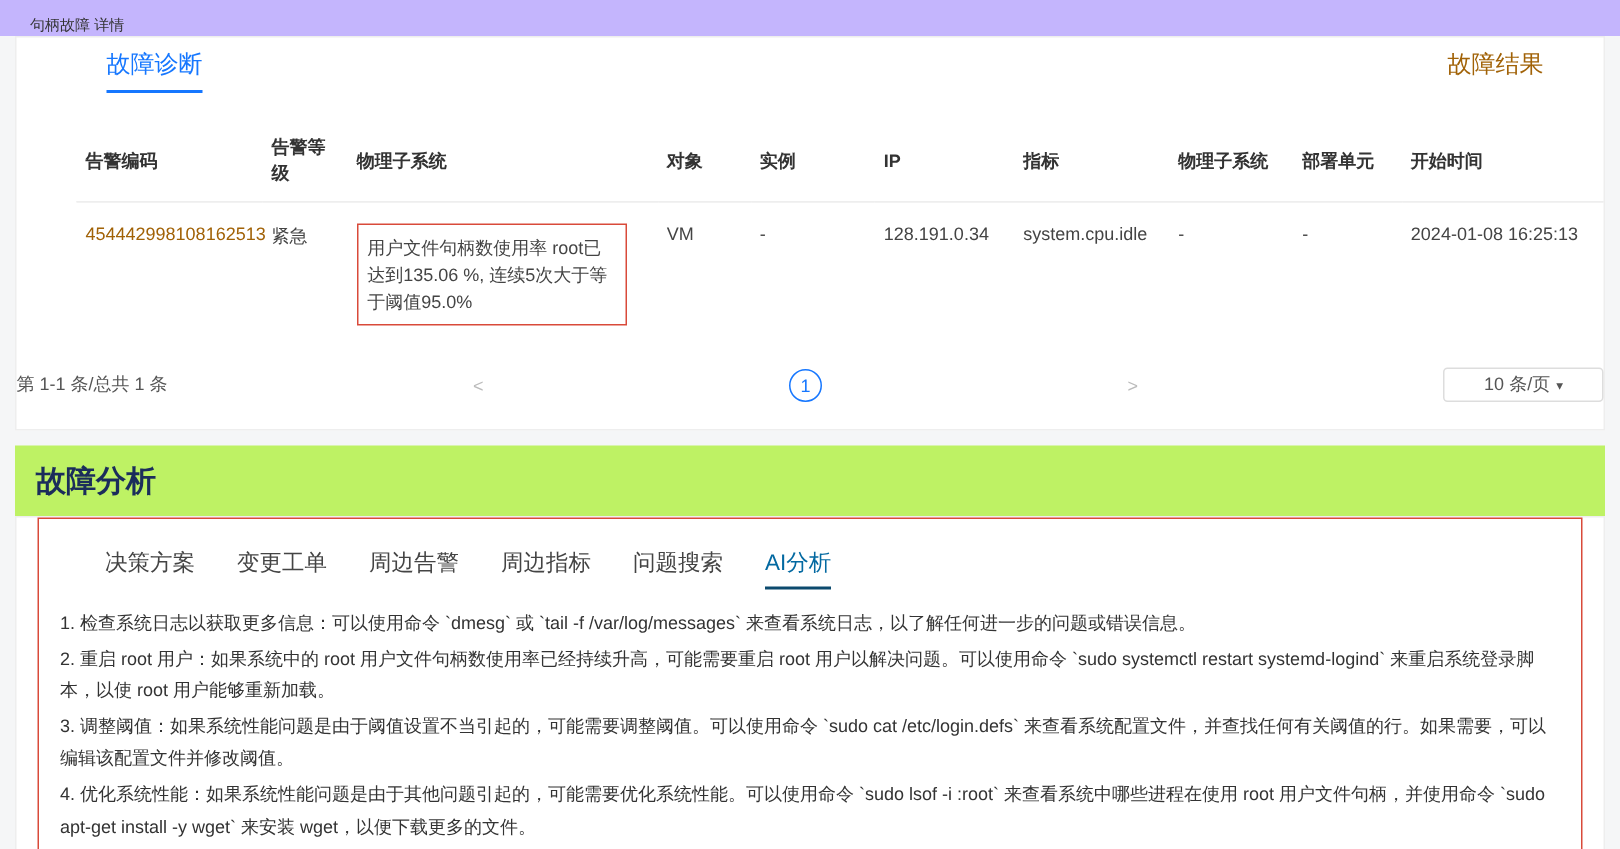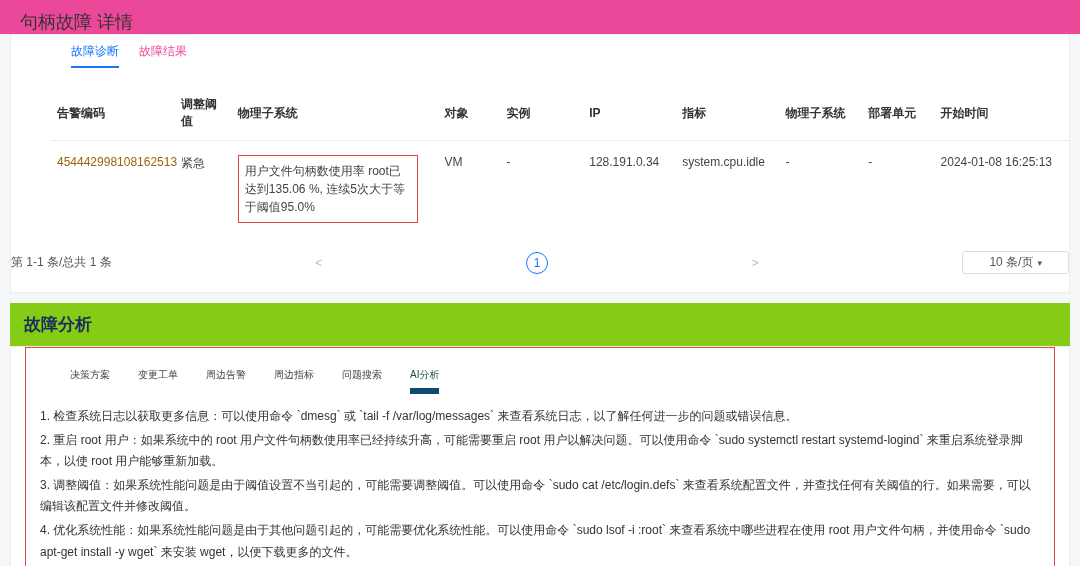--- a/index.html
+++ b/index.html
@@ -1,33 +1,33 @@
 <!DOCTYPE html>
 <html><head>
   <meta charset="utf-8">
   <style>
     * { margin: 0; padding: 0; box-sizing: border-box; }
     body { font-family: -apple-system, "Helvetica Neue", Arial, sans-serif; font-size: 12px; color: #333; background: #f5f6f7; width: 1080px; }
-    .page-header { padding: 10px 20px 0 20px; background: #ec4899; font-size: 18px; color: #333; }
+    .page-header { padding: 10px 20px 0 20px; background: #c4b5fd; font-size: 10px; color: #333; }
     .card { background: #fff; margin: 0 10px 10px 10px; border: 1px solid #eee; }
-    .subtabs { display: flex; gap: 20px; padding: 8px 40px 8px 60px; font-size: 12px; }
-    .subtab { color: #ec4899; cursor: pointer; padding-bottom: 6px; }
+    .subtabs { display: flex; padding: 8px 40px 8px 60px; font-size: 16px; justify-content: space-between; }
+    .subtab { color: #a16207; cursor: pointer; padding-bottom: 6px; }
     .subtab.active { color: #1677ff; border-bottom: 2px solid #1677ff; }
     .tbl { width: calc(100% - 40px); margin: 10px 20px 0 40px; border-collapse: collapse; table-layout: fixed; }
     .tbl th { text-align: left; font-weight: 700; font-size: 12px; color: #333; padding: 10px 6px; border-bottom: 1px solid #eee; }
     .tbl td { font-size: 12px; color: #444; padding: 14px 6px; vertical-align: top; }
     .hl-box { border: 1px solid #d94a3a; padding: 6px; display: inline-block; line-height: 1.5; max-width: 180px; }
     .pager { display: flex; align-items: center; justify-content: space-between; gap: 10px; padding: 14px 0 18px 0; color: #555; }
     .pager-num { width: 22px; height: 22px; border: 1px solid #1677ff; color: #1677ff; border-radius: 50%; display: flex; align-items: center; justify-content: center; }
     .select-box { border: 1px solid #ddd; padding: 2px 26px; border-radius: 3px; }
-    .section-title { padding: 10px 14px; font-size: 17px; font-weight: 700; color: #1b2d5b; background: #84cc16; }
+    .section-title { padding: 10px 14px; font-size: 20px; font-weight: 700; color: #1b2d5b; background: #bef264; }
     .analysis-outer { margin: 0 10px 10px 10px; background: #fff; border: 1px solid #eee; }
-    .analysis-tabs { display: flex; gap: 28px; padding: 10px 50px 6px 50px; font-size: 10px; border-bottom: 1px solid #f0f0f0; text-align: right; }
+    .analysis-tabs { display: flex; gap: 28px; padding: 10px 50px 6px 50px; font-size: 15px; border-bottom: 1px solid #f0f0f0; text-align: right; }
     .analysis-tab { color: #444; cursor: pointer; padding-bottom: 6px; }
-    .analysis-tab.active { color: #14532d; border-bottom: 6px solid #0c4a6e; }
+    .analysis-tab.active { color: #0369a1; border-bottom: 2px solid #0c4a6e; }
     .analysis-body { border: 1px solid #d94a3a; margin: 0 14px 14px 14px; padding: 10px 14px; }
     .analysis-body p { line-height: 1.8; margin: 2px 0; font-size: 12px; }
     .arrow { color: #bbb; cursor: pointer; }
     .chev { font-size: 9px; margin-left: 4px; }
   </style>
 </head>
 <body>
 
 <div class="page-header">句柄故障 详情</div>
 
@@ -46,21 +46,21 @@
         <col style="width:80px">
         <col style="width:90px">
         <col style="width:100px">
         <col style="width:80px">
         <col style="width:70px">
         <col style="width:130px">
     </colgroup>
     <thead>
       <tr>
         <th>告警编码</th>
-        <th>调整阈值</th>
+        <th>告警等级</th>
         <th>物理子系统</th>
         <th>对象</th>
         <th>实例</th>
         <th>IP</th>
         <th>指标</th>
         <th>物理子系统</th>
         <th>部署单元</th>
         <th>开始时间</th>
       </tr>
     </thead>

